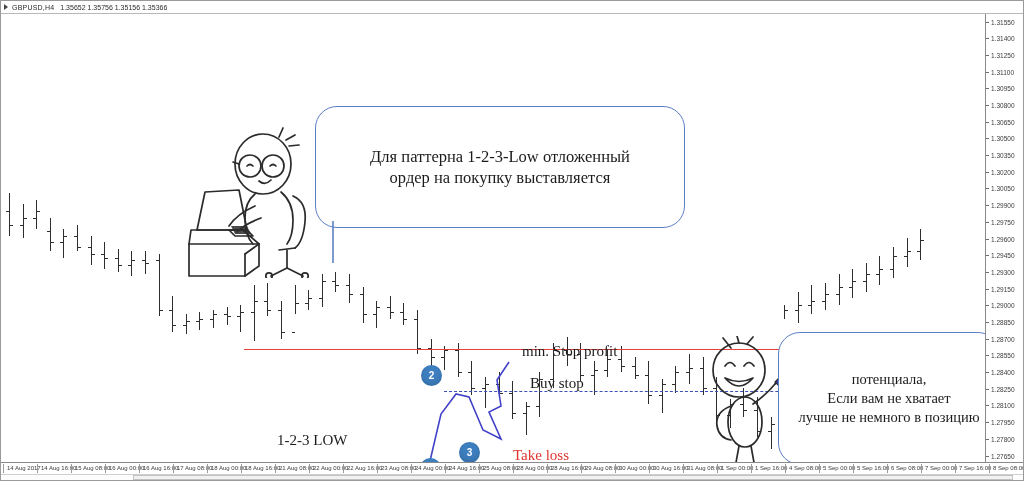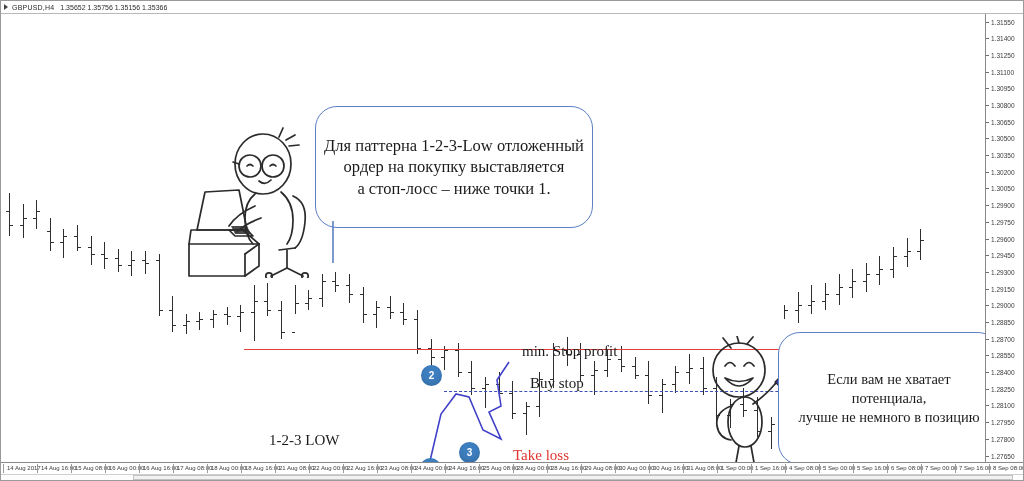--- a/index.html
+++ b/index.html
@@ -154,21 +154,21 @@
     border: 1.6px solid #5b7fc4;
     border-radius: 22px;
     background: #ffffff;
     box-sizing: border-box;
     display: flex; align-items: center; justify-content: center;
     text-align: center;
     font-family: "Liberation Serif", serif;
     color: #1b1b1b;
   }
   .bubble .lines { line-height: 1.30; }
-  #bubble1 { left: 314px; top: 92px; width: 278px; height: 122px; font-size: 16.5px; }
+  #bubble1 { left: 314px; top: 92px; width: 370px; height: 122px; font-size: 16.5px; }
   #bubble2 { left: 777px; top: 318px; width: 222px; height: 133px; font-size: 14.5px; }
   
   .figure { position: absolute; }
 </style>
 </head>
 <body>
 
 <div id="screen">
 
   <div id="titlebar">
@@ -390,21 +390,21 @@
     <div class="level-dashed" id="lvl-bs" style="left: 443px; width: 515px; top: 377px;"></div>
 
     <svg id="zigzag" width="984" height="448">
       <polyline points="429,447 440,400 455,380 468,383 482,416 500,425 488,398 500,392 496,366 508,348" fill="none" stroke="#4242c8" stroke-width="1.6"></polyline>
     </svg>
 
     <div class="marker" id="mk1" style="left: 419px; top: 444px;">1</div>
     <div class="marker" id="mk2" style="left: 420px; top: 351px;">2</div>
     <div class="marker" id="mk3" style="left: 458px; top: 428px;">3</div>
 
-    <div class="chart-label" style="left:268px; top:418px;">1-2-3 LOW</div>
+    <div class="chart-label" style="left:276px; top:418px;">1-2-3 LOW</div>
     <div class="chart-label" style="left:521px; top:329px;">min. Stop profit</div>
     <div class="chart-label" style="left:529px; top:361px;">Buy stop</div>
     <div class="chart-label red" style="left:512px; top:433px;">Take loss</div>
 
     <svg class="figure" id="figure-trader-at-desk" style="left:182px; top:112px;" width="142" height="152" viewBox="0 0 142 152">
       <g fill="none" stroke="#2b2b2b" stroke-width="1.7" stroke-linecap="round" stroke-linejoin="round">
 
         <ellipse cx="80" cy="38" rx="28" ry="30"></ellipse>
 
         <path d="M96 11 L100 2"></path>
@@ -472,31 +472,30 @@
         <path d="M40 132 q-6 4 -1 7 q6 2 6 -6"></path>
         <path d="M60 132 q7 3 2 7 q-7 1 -7 -6"></path>
       </g>
       <path d="M80 46 l7 -7 l4 4 l-7 7 z" fill="#3a3ab0" stroke="#2b2b2b" stroke-width="1.2"></path>
     </svg>
 
     <div class="bubble" id="bubble1">
       <div class="lines" id="bubble1-lines">
           <div>Для паттерна 1-2-3-Low отложенный</div>
           <div>ордер на покупку выставляется</div>
-          <div>а стоп-лосс – ниже точки 1.</div>
         </div>
     </div>
     <svg style="position:absolute; left:330px; top:205px;" width="40" height="48">
       <path d="M2 2 L2 44" stroke="#5b7fc4" stroke-width="1.6" fill="none"></path>
     </svg>
 
     <div class="bubble" id="bubble2">
       <div class="lines" id="bubble2-lines">
+          <div>потенциала,</div>
           <div>Если вам не хватает</div>
-          <div>потенциала,</div>
           <div>лучше не немного в позицию</div>
         </div>
     </div>
 
   </div>
 
   <div id="yaxis">
       <div class="ytick" style="top: 3px;">
         <span class="dash"></span>
         <span>1.31550</span>

